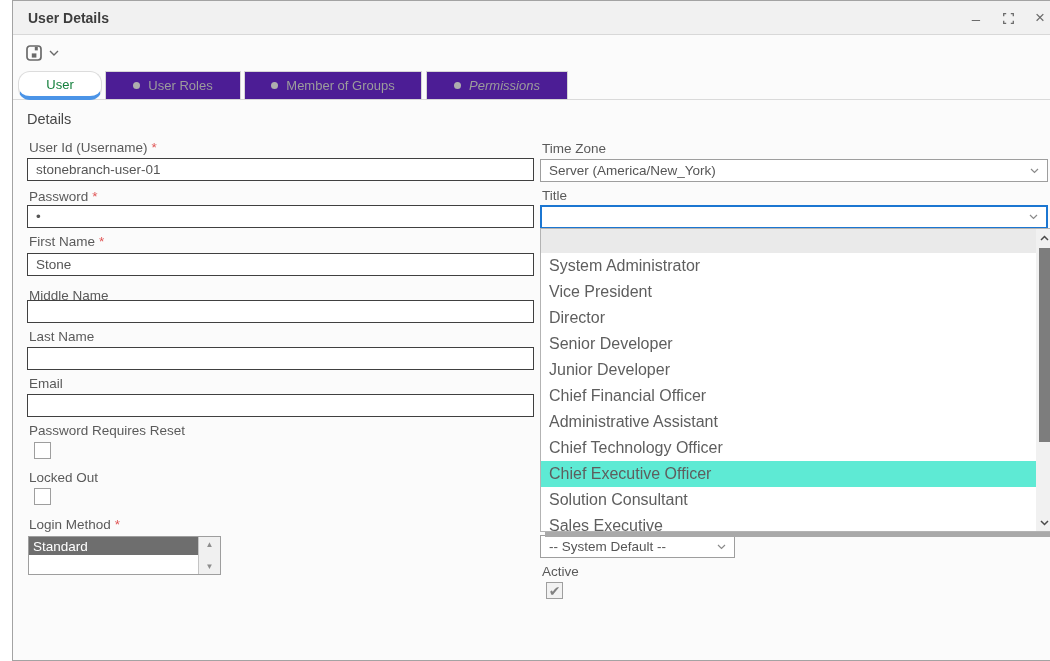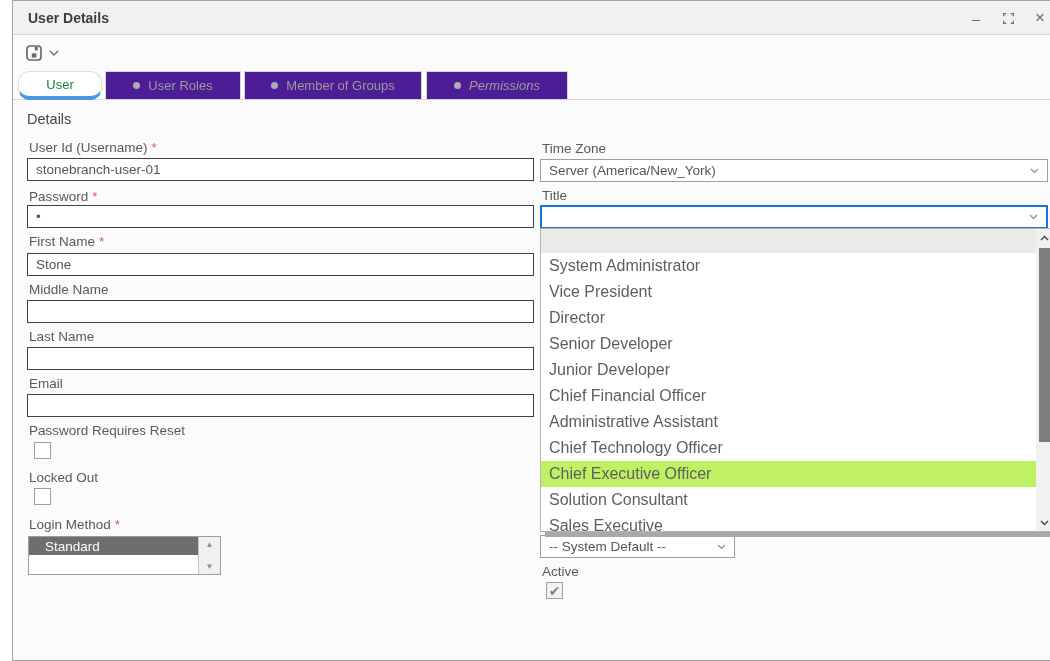--- a/index.html
+++ b/index.html
@@ -60,38 +60,38 @@
     display:flex; align-items:center; justify-content:center;
   }
   .chk.checked { background:#f2f2f2; color:#818181; font-size:14px; font-weight:bold; }
 
   
   .listbox {
     position:absolute; left:15px; top:535px; width:193px; height:39px;
     border:1px solid #9e9e9e; background:#fff; display:flex;
   }
   .listbox .opts { flex:1; overflow:hidden; }
-  .lopt { height:18px; display:flex; align-items:center; padding:0 16px; font-size:13.5px; color:#555; }
+  .lopt { height:18px; display:flex; align-items:center; padding:0 4px; font-size:13.5px; color:#555; }
   .lopt.sel { background:#6e6e6e; color:#fff; }
   .listbox .spin {
     width:22px; background:#f0f0f0; border-left:1px solid #c4c4c4;
     display:flex; flex-direction:column; justify-content:space-between; align-items:center;
     font-size:8px; color:#8d8d8d; padding:3px 0;
   }
 
   
   .dropdown {
     position:absolute; left:527px; top:227px; width:514px; height:304px;
     background:#fff; border:1px solid #b3b3b3;
     box-shadow:5px 5px 0 0 #a9a9a9; overflow:hidden;
   }
   .dd-items { position:absolute; left:0; top:0; right:17px; bottom:0; overflow:hidden; }
   .dd-row { height:26px; display:flex; align-items:center; padding:0 8px; font-size:16px; color:#5e5e5e; }
   .dd-row.blank { height:24px; background:#eaeaea; }
-  .dd-row.hl { background:#bef264; }
+  .dd-row.hl { background:#5eead4; }
   .dd-scroll { position:absolute; right:0; top:0; bottom:0; width:17px; background:#f1f1f1; }
   .dd-scroll .btn { position:absolute; left:0; width:17px; height:17px; display:flex; align-items:center; justify-content:center; }
   .dd-scroll .up { top:0; } .dd-scroll .down { bottom:0; }
   .dd-thumb { position:absolute; left:3px; top:19px; width:11px; height:194px; background:#7d7d7d; }
 
   svg { display:block; }
 </style>
 </head>
 <body>
 
@@ -157,21 +157,21 @@
   <div class="lbl" style="left:16px; top:188px;">
     <span>Password</span><span class="req">*</span>
   </div>
   <input class="inp" style="top: 204px;" value="•">
 
   <div class="lbl" style="left:16px; top:233px;">
     <span>First Name</span><span class="req">*</span>
   </div>
   <input class="inp" style="top: 252px;" value="Stone">
 
-  <div class="lbl" style="left:16px; top:281px;text-align:center;">
+  <div class="lbl" style="left:16px; top:287px;text-align:center;">
     <span>Middle Name</span>
   </div>
   <input class="inp" style="top: 299px;" value="">
 
   <div class="lbl" style="left:16px; top:328px;">
     <span>Last Name</span>
   </div>
   <input class="inp" style="top: 346px;" value="">
 
   <div class="lbl" style="left:16px; top:375px;">

